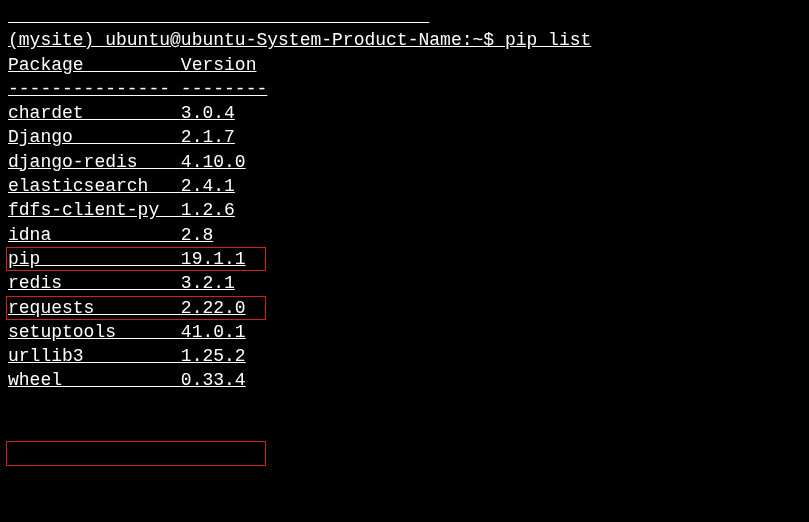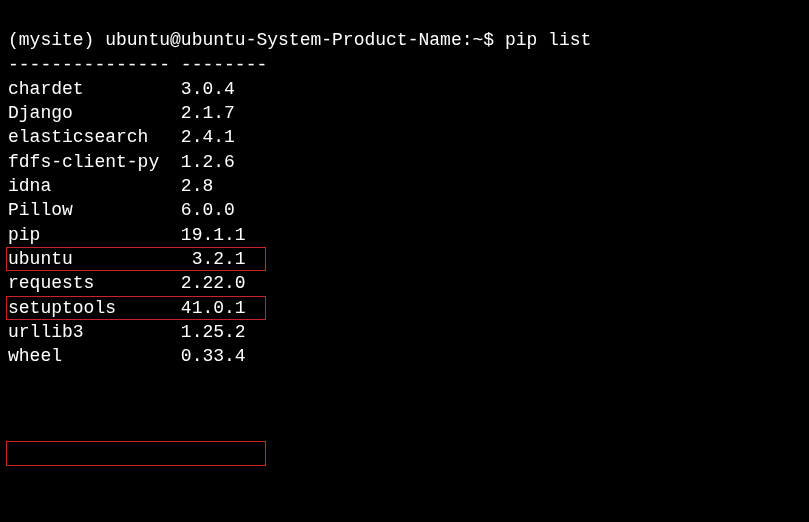--- a/index.html
+++ b/index.html
@@ -14,51 +14,53 @@
       font-size: 18px;
       line-height: 1.35;
       padding: 4px 8px;
       width: 809px;
       height: 522px;
       overflow: hidden;
     }
     .line {
       white-space: pre;
       position: relative;
+      text-decoration: underline;
     }
     .highlight-box {
       position: absolute;
       border: 1px solid #cc2222;
       pointer-events: none;
     }
     .container {
       position: relative;
     }
   </style>
 </head>
 <body>
 
 <div class="container">
 
   <div class="line">                                       </div>
 
   <div class="line"><span>(mysite) </span><span>ubuntu@ubuntu-System-Product-Name:~$ </span><span>pip list</span></div>
 
+  <div class="line"><span id="hdr-pkg">Package         </span><span>Version</span></div>
 
   <div class="line"><span id="div-pkg">--------------- </span><span>--------</span></div>
 
   <div id="pkg-rows">
       <div class="line" id="pkg-row-1"><span>chardet         </span><span>3.0.4</span></div>
       <div class="line" id="pkg-row-2"><span>Django          </span><span>2.1.7</span></div>
+      <div class="line" id="pkg-row-4"><span>django-redis    </span><span>4.10.0</span></div>
       <div class="line" id="pkg-row-5"><span>elasticsearch   </span><span>2.4.1</span></div>
       <div class="line" id="pkg-row-6"><span>fdfs-client-py  </span><span>1.2.6</span></div>
       <div class="line" id="pkg-row-7"><span>idna            </span><span>2.8</span></div>
-      <div class="line" id="pkg-row-9"><span>Pillow          </span><span>6.0.0</span></div>
       <div class="line" id="pkg-row-10"><span>pip             </span><span>19.1.1</span></div>
-      <div class="line" id="pkg-row-13"><span>ubuntu           </span><span>3.2.1</span></div>
+      <div class="line" id="pkg-row-13"><span>redis           </span><span>3.2.1</span></div>
       <div class="line" id="pkg-row-14"><span>requests        </span><span>2.22.0</span></div>
       <div class="line" id="pkg-row-15"><span>setuptools      </span><span>41.0.1</span></div>
       <div class="line" id="pkg-row-16"><span>urllib3         </span><span>1.25.2</span></div>
       <div class="line" id="pkg-row-17"><span>wheel           </span><span>0.33.4</span></div>
     </div>
 
 <div class="highlight-box" style="left: -2px; top: 242.969px; width: 260px; height: 24.2969px;"></div>
     <div class="highlight-box" style="left: -2px; top: 291.562px; width: 260px; height: 24.2969px;"></div>
     <div class="highlight-box" style="left: -2px; top: 437.344px; width: 260px; height: 24.2969px;"></div>
   </div>

